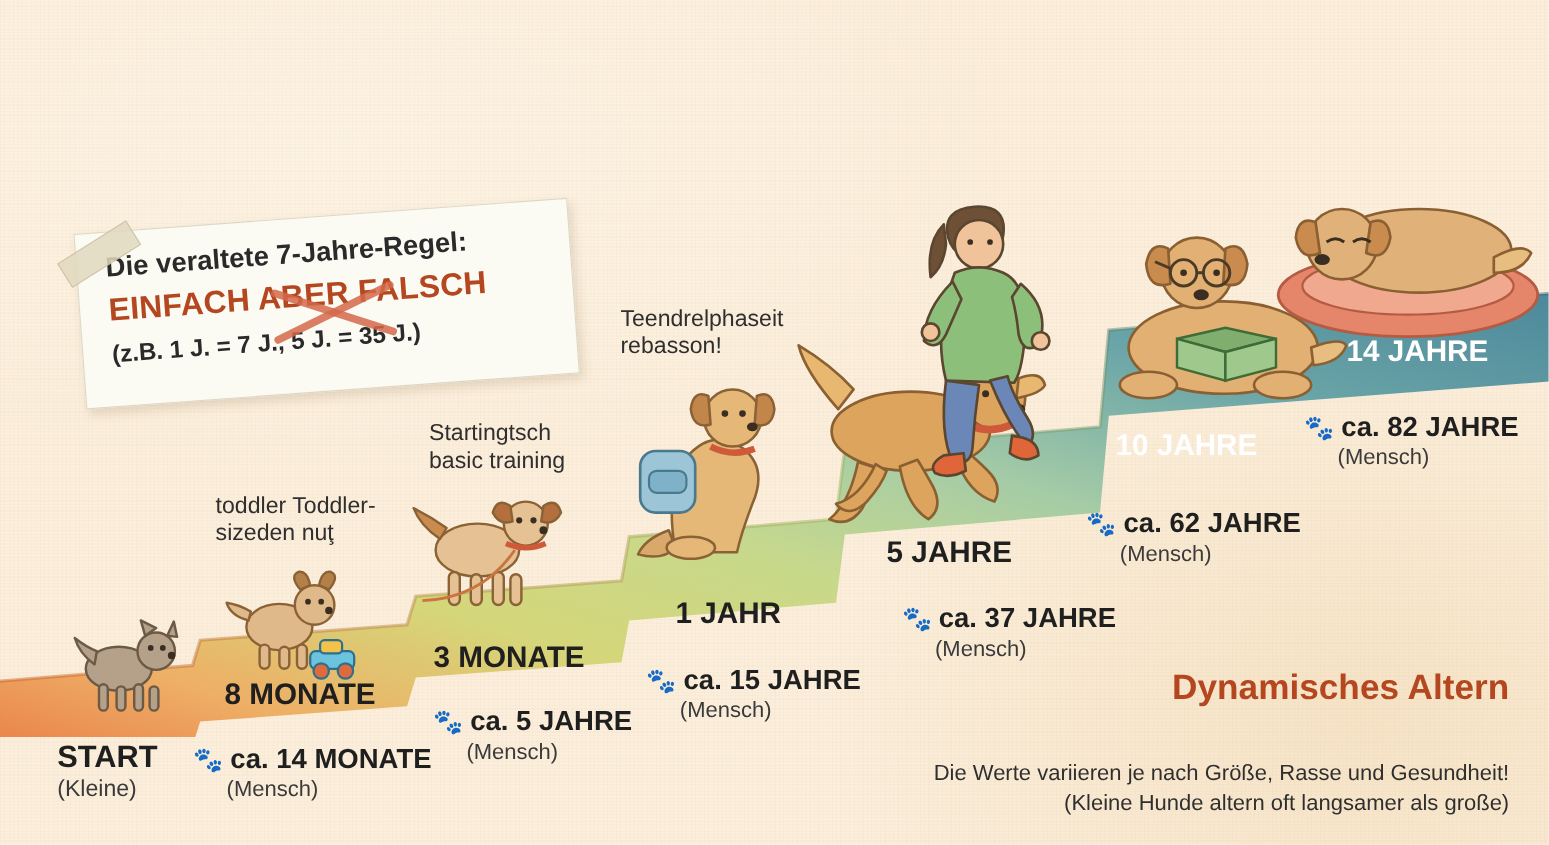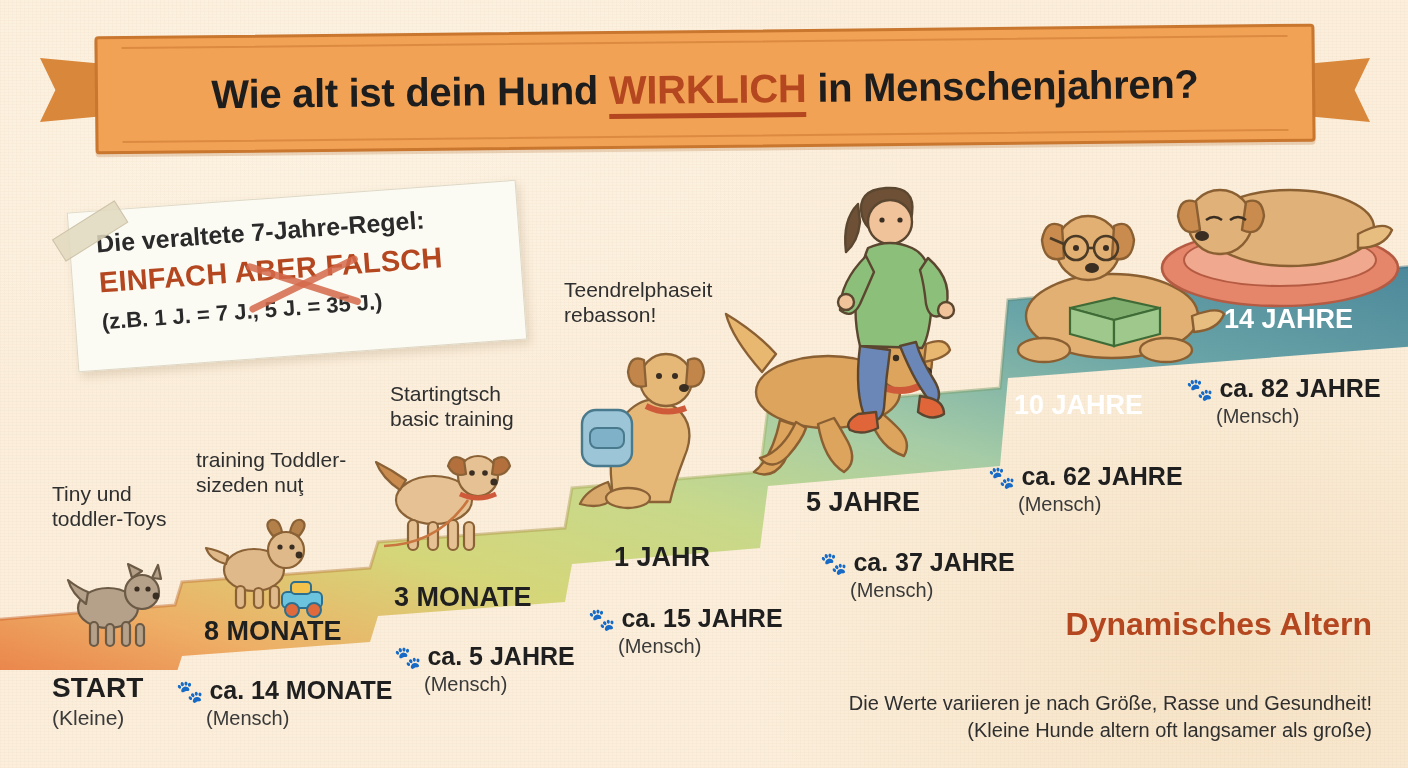--- a/index.html
+++ b/index.html
@@ -176,31 +176,20 @@
         <stop offset="0%" stop-color="#c85c27"></stop>
         <stop offset="50%" stop-color="#9bb45c"></stop>
         <stop offset="100%" stop-color="#2d6a80"></stop>
       </linearGradient>
     </defs>
 
     <path d="M -10,470 L 175,455 L 182,432 L 370,418 L 378,392 L 565,378 L 572,338 L 760,322 L 768,258 L 1000,238 L 1008,150 L 1418,116 L 1418,196 L 1008,228 L 1000,316 L 768,336 L 760,398 L 572,414 L 565,452 L 378,466 L 370,492 L 182,506 L 175,528 L -10,540 Z" fill="url(#roadGrad)" opacity="0.92"></path>
     <path d="M -10,470 L 175,455 L 182,432 L 370,418 L 378,392 L 565,378 L 572,338 L 760,322 L 768,258 L 1000,238 L 1008,150 L 1418,116" fill="none" stroke="url(#roadEdge)" stroke-width="3" opacity="0.45"></path>
   </svg>
 
-  <div class="banner-wrap">
-    <div class="banner-tail left"></div>
-    <div class="banner-tail right"></div>
-    <div class="banner">
-      <div class="banner-inner">
-        <h1>
-          <span>Wie alt ist dein Hund </span><span class="hl">WIRKLICH</span><span> in Menschenjahren?</span>
-        </h1>
-      </div>
-    </div>
-  </div>
 
   <div class="note">
     <div class="tape"></div>
     <div class="note-l1">Die veraltete 7-Jahre-Regel:</div>
     <div class="note-l2">EINFACH ABER FALSCH</div>
     <div class="note-l3">(z.B. 1 J. = 7 J., 5 J. = 35 J.)</div>
     <div class="note-x">
         <span></span>
         <span></span>
       </div>
@@ -386,23 +375,21 @@
   </div>
   <div class="human-line" style="left:988px; top:462px;">
     <span class="paw">🐾</span><span class="big">ca. 62 JAHRE</span>
     <span class="sub">(Mensch)</span>
   </div>
   <div class="human-line" style="left:1186px; top:374px;">
     <span class="paw">🐾</span><span class="big">ca. 82 JAHRE</span>
     <span class="sub">(Mensch)</span>
   </div>
 
-  <div class="caption" style="left:52px; top:482px;">Tiny und
-toddler-Toys</div>
-  <div class="caption" style="left:196px; top:448px;">training Toddler-
+  <div class="caption" style="left:196px; top:448px;">toddler Toddler-
 sizeden nuţ</div>
   <div class="caption" style="left:564px; top:278px;">Teendrelphaseit
 rebasson!</div>
   <div class="caption" style="left:390px; top:382px;">Startingtsch
 basic training</div>
 
   <div class="start-label">
     <div class="t">START</div>
     <div class="s">(Kleine)</div>
   </div>

